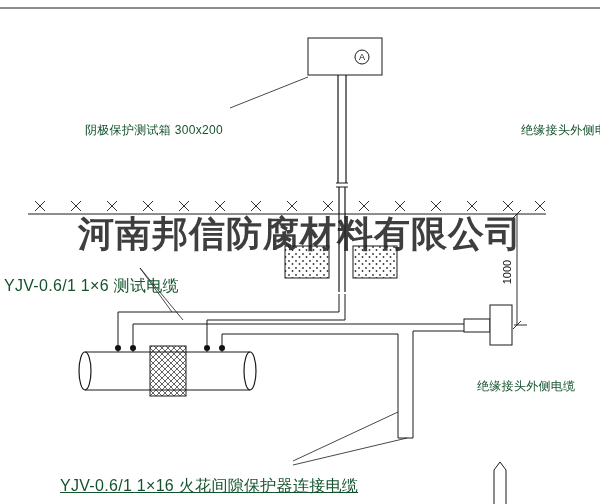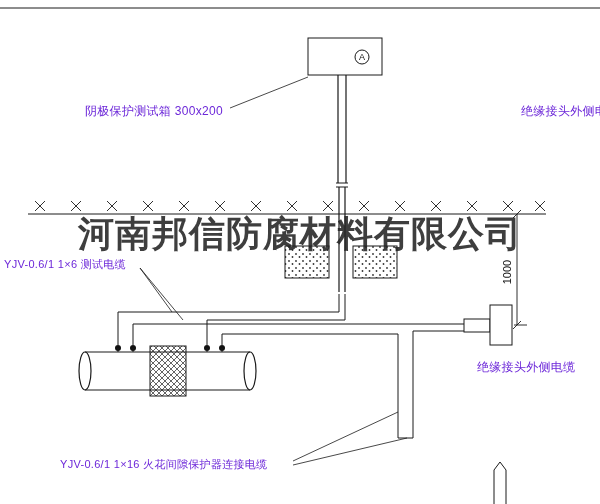--- a/index.html
+++ b/index.html
@@ -7,25 +7,26 @@
     position:relative;
     width:600px;height:504px;
     background:#ffffff;
     overflow:hidden;
     font-family:"Liberation Sans", sans-serif;
   }
   svg{position:absolute;left:0;top:0;}
   .label{
     position:absolute;
     font-size:12px;
-    color:#6d28d9;
+    color:#14532d;
     white-space:nowrap;
     letter-spacing:0.3px;
+    margin-top:19px;
   }
-  .label.small{font-size:11px;}
+  .label.small{font-size:16px;}
   .ammeter{
     position:absolute;
     left:356px;top:51px;width:12px;height:12px;
     line-height:12px;text-align:center;
     font-size:9px;color:#111;
   }
   .dim-label{
     position:absolute;
     left:488px;top:265px;width:40px;height:14px;
     font-size:11px;color:#111;text-align:center;
@@ -148,21 +149,21 @@
   </svg>
 
   <div class="label" style="left:85px;top:103px;">阴极保护测试箱 300x200</div>
 
   <div class="label" style="left:521px;top:103px;">绝缘接头外侧电缆</div>
 
   <div class="label small" style="left:4px;top:257px;">YJV-0.6/1  1×6   测试电缆</div>
 
   <div class="label" style="left:477px;top:359px;">绝缘接头外侧电缆</div>
 
-  <div class="label small" style="left:60px;top:457px;">YJV-0.6/1  1×16   火花间隙保护器连接电缆</div>
+  <div class="label small" style="left:60px;top:457px;text-decoration:underline;">YJV-0.6/1  1×16   火花间隙保护器连接电缆</div>
 
   <div class="dim-label">1000</div>
 
   <div class="ammeter">A</div>
 
   <div class="watermark">河南邦信防腐材料有限公司</div>
 
 </div>
 
 </body></html>

